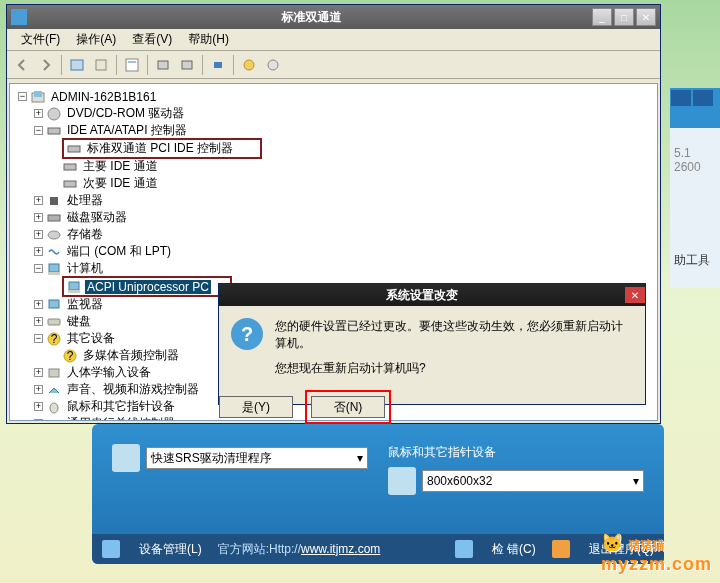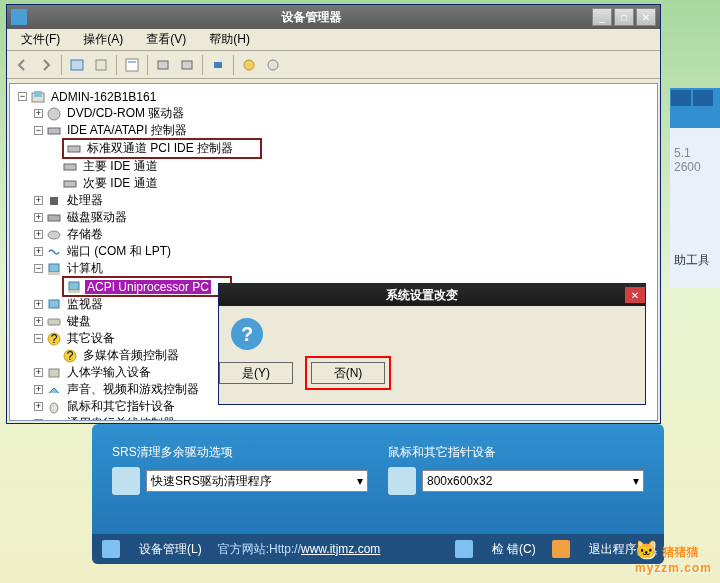--- a/index.html
+++ b/index.html
@@ -6,34 +6,34 @@
 body{width:720px;height:583px;background:linear-gradient(to bottom,#a8d8a0 0%,#e8f4d0 50%,#f0f0c8 100%);position:relative;overflow:hidden}
 
 
 .devmgr{position:absolute;top:4px;left:6px;width:655px;height:420px;background:#ece9d8;border:1px solid #0a246a}
 .titlebar{height:24px;background:linear-gradient(to bottom,#757575 0%,#5a5a5a 100%);color:#fff;display:flex;align-items:center;padding:0 4px}
 .sys-icon{width:16px;height:16px;background:#4a9ed8;margin-right:4px;flex-shrink:0}
 .title-text{flex:1;text-align:center;font-weight:bold}
 .winbtns{display:flex;gap:2px}
 .winbtn{width:20px;height:18px;background:linear-gradient(#e0e0e0,#c0c0c0);border:1px solid #888;display:flex;align-items:center;justify-content:center;font-size:10px;cursor:default}
 
-.menubar{height:22px;background:#ece9d8;border-bottom:1px solid #aca899;display:flex;align-items:center;padding:0 6px;gap:7px}
+.menubar{height:22px;background:#ece9d8;border-bottom:1px solid #aca899;display:flex;align-items:center;padding:0 6px;gap:0}
 .menu-item{padding:2px 8px;cursor:default}
 
 .toolbar{height:28px;background:#ece9d8;border-bottom:1px solid #aca899;display:flex;align-items:center;padding:0 4px;gap:2px}
 .tool-btn{width:22px;height:22px;border:1px solid transparent;display:flex;align-items:center;justify-content:center;cursor:default}
 .tool-sep{width:1px;height:20px;background:#aca899;margin:0 2px}
 .tool-icon{width:16px;height:16px}
 
 .tree-area{position:absolute;top:78px;left:2px;right:2px;bottom:2px;background:#fff;border:1px solid #7f9db9;overflow:auto;padding:4px}
 .tree-node{display:flex;align-items:center;height:17px;white-space:nowrap}
 .expand{width:9px;height:9px;border:1px solid #919191;background:#fff;margin-right:3px;display:flex;align-items:center;justify-content:center;font-size:9px;line-height:1;cursor:default;flex-shrink:0}
 .node-icon{width:16px;height:16px;margin-right:3px;flex-shrink:0}
 .node-label{padding:0 2px}
-.selected{background:#a21caf;color:#fff}
+.selected{background:#0c4a6e;color:#fff}
 .redbox{border:2px solid #7f1d1d;padding:0 2px;margin:-1px 16px}
 
 .ind-0{padding-left:4px}
 .ind-1{padding-left:20px}
 .ind-2{padding-left:36px}
 
 
 .dialog{position:absolute;top:283px;left:218px;width:428px;height:122px;background:#ece9d8;border:1px solid #0a246a;z-index:10}
 .dlg-title{height:22px;background:linear-gradient(to bottom,#2a2a2a 0%,#1a1a1a 100%);color:#fff;display:flex;align-items:center;padding:0 0}
 .dlg-title-text{flex:1;text-align:center;font-weight:bold}
@@ -57,38 +57,37 @@
 .bg-fbtn{display:flex;align-items:center;gap:19px;color:#fff}
 .bg-ficon{width:18px;height:18px;background:#80c0f0;border-radius:2px}
 
 
 .rfrag{position:absolute;top:88px;right:0;width:50px;height:200px;background:#e8f0f8}
 .rfrag-top{height:40px;background:#3090d0;display:flex}
 .rf-btn{width:20px;height:16px;background:#2060a0;margin:2px 1px}
 
 .logo{position:absolute;bottom:8px;right:8px;color:#ff9020;font-weight:bold;text-shadow:1px 1px 0 #fff}
 .logo .cat{font-size:18px}
-.logo .url{font-size:12px;letter-spacing:1px}
+.logo .url{font-size:18px;letter-spacing:1px}
 </style>
 </head>
 <body>
 
 <div class="rfrag">
   <div class="rfrag-top">
       <div class="rf-btn"></div>
       <div class="rf-btn"></div>
     </div>
   <div style="padding:18px 4px;color:#888">5.1 2600</div>
   <div style="padding:60px 4px;color:#333">助工具</div>
 </div>
 
 <div class="bgwin">
   <div class="bg-row">
     <div class="bg-group">
-      <div class="bg-label">SRS清理多余驱动选项</div>
       <div class="bg-ctrl">
         <div class="bg-ctrl-icon"></div>
         <div class="bg-input">
           <span>快速SRS驱动清理程序</span>
             <span>▾</span>
         </div>
       </div>
     </div>
     <div class="bg-group">
       <div class="bg-label">鼠标和其它指针设备</div>
@@ -114,21 +113,21 @@
     <div class="bg-fbtn">
         <div class="bg-ficon" style="background:#f0a040"></div>
         <span>退出程序(Q)</span>
       </div>
   </div>
 </div>
 
 <div class="devmgr">
   <div class="titlebar">
     <div class="sys-icon"></div>
-    <div class="title-text">设备管理器</div>
+    <div class="title-text">标准双通道</div>
     <div class="winbtns">
       <div class="winbtn">_</div>
       <div class="winbtn">□</div>
       <div class="winbtn">✕</div>
     </div>
   </div>
   <div class="menubar">
     <div class="menu-item">文件(F)</div>
     <div class="menu-item">操作(A)</div>
     <div class="menu-item">查看(V)</div>
@@ -345,20 +344,24 @@
   </div>
 </div>
 
 <div class="dialog">
   <div class="dlg-title">
     <div class="dlg-title-text">系统设置改变</div>
     <div class="dlg-close">✕</div>
   </div>
   <div class="dlg-body">
     <div class="dlg-icon">?</div>
+    <div class="dlg-text">
+      <p>您的硬件设置已经过更改。要使这些改动生效，您必须重新启动计算机。</p>
+      <p>您想现在重新启动计算机吗?</p>
+    </div>
   </div>
   <div class="dlg-btns">
     <div class="dlg-btn">是(Y)</div>
     <div class="red-outline">
         <div class="dlg-btn">否(N)</div>
       </div>
   </div>
 </div>
 
 <div class="logo">

